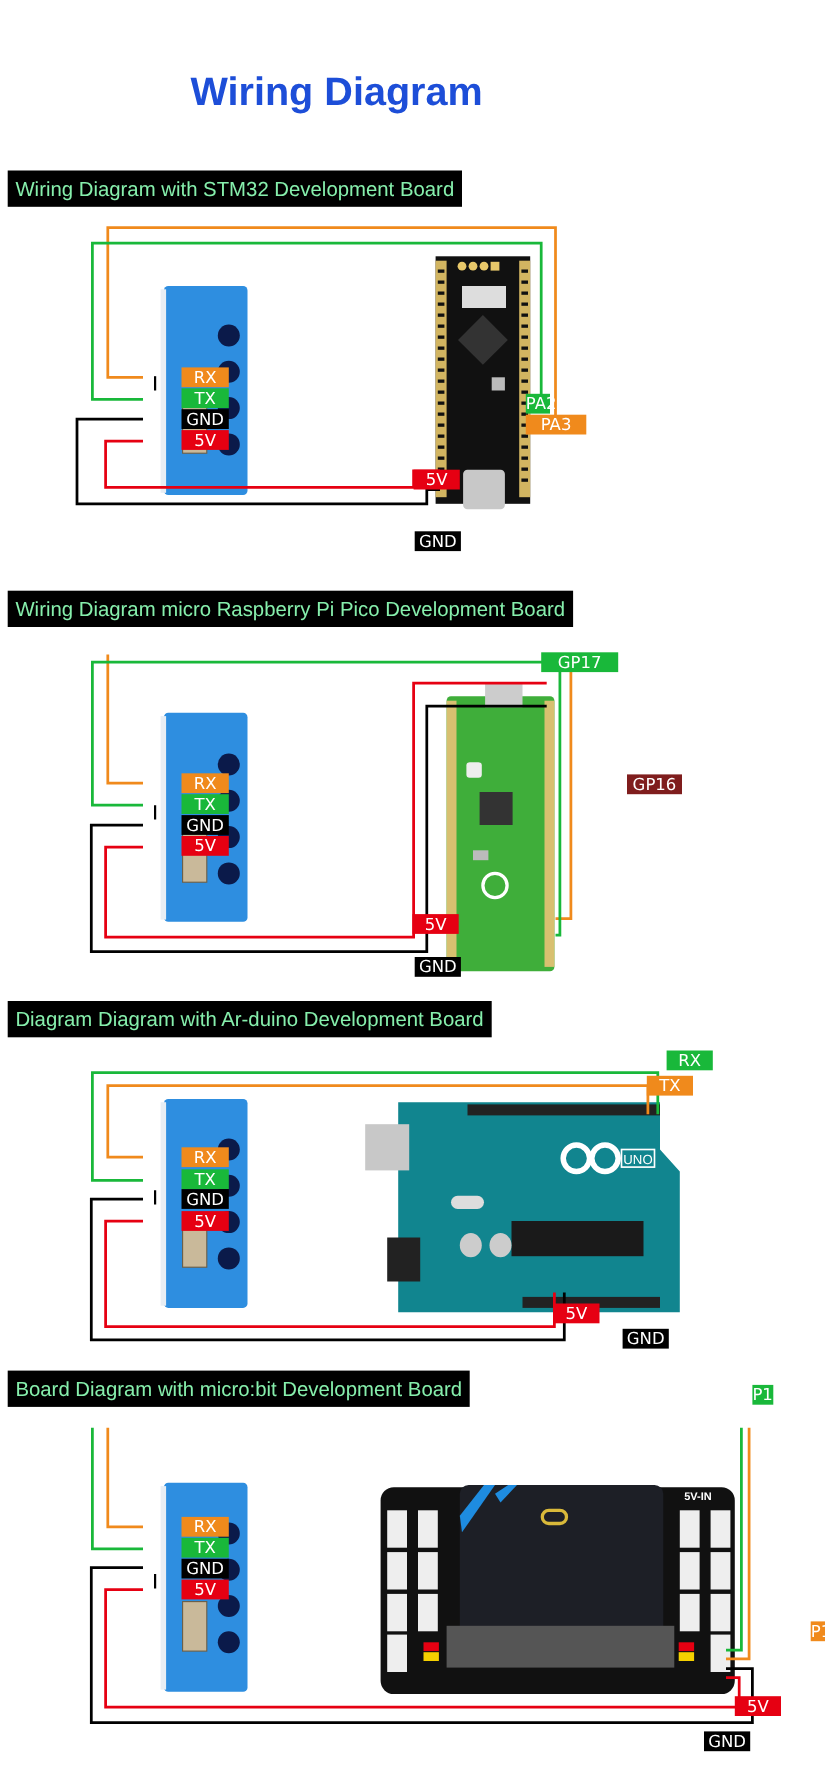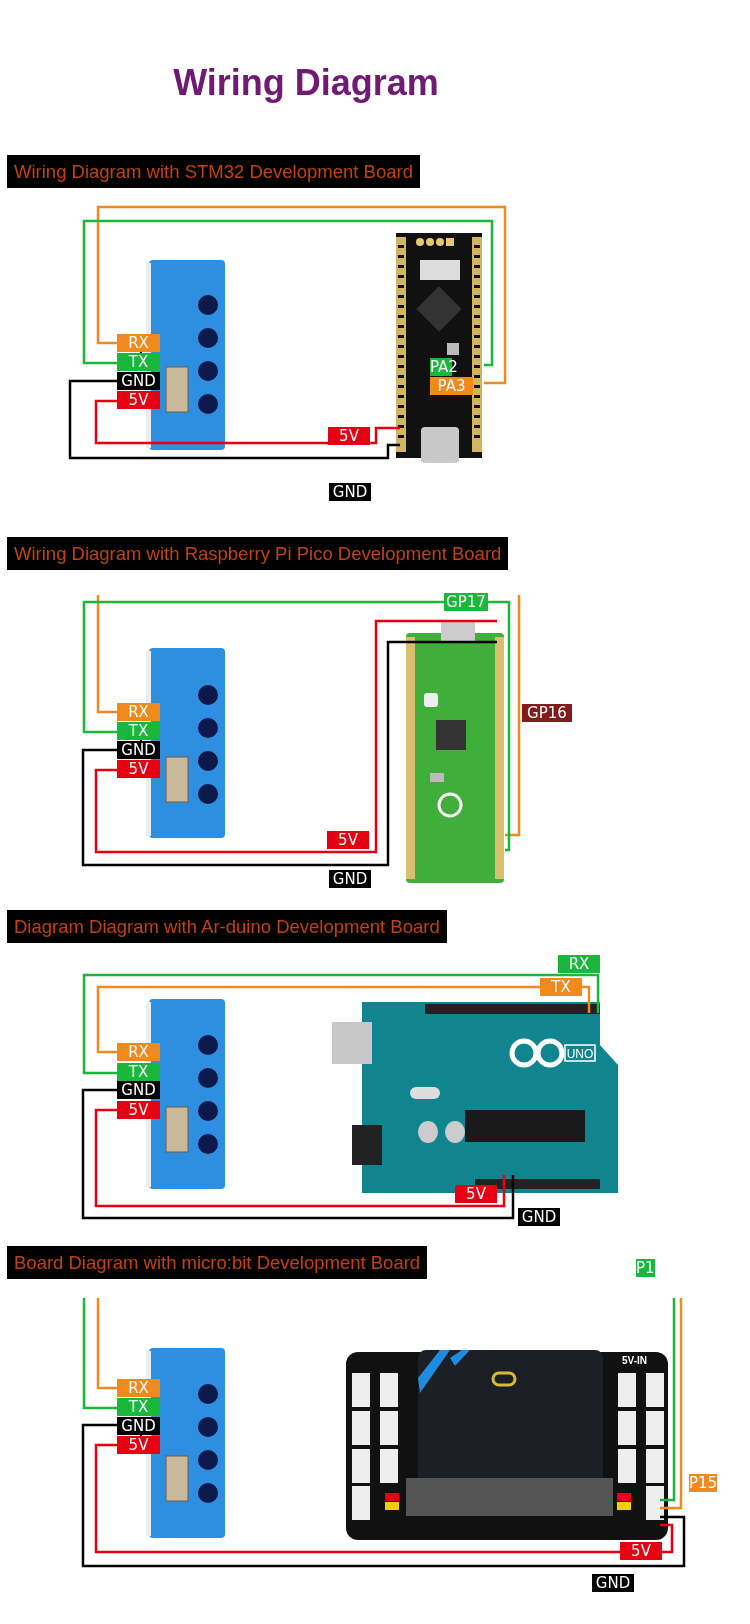--- a/index.html
+++ b/index.html
@@ -1,29 +1,29 @@
 <!DOCTYPE html>
 <html><head>
 <meta charset="utf-8">
 <style>
   html,body{margin:0;padding:0;background:#fff;}
   body{width:750px;height:1624px;position:relative;overflow:hidden;font-family:"Liberation Sans",sans-serif;}
-  .title{position:absolute;left:0;width:612px;top:62px;text-align:center;font-size:36px;font-weight:bold;color:#701a75;}
-  .sec-head{position:absolute;left:7px;height:33px;background:#000;color:#c2410c;font-size:18.5px;line-height:33px;padding:0 7px;white-space:nowrap;}
+  .title{position:absolute;left:0;width:612px;top:62px;text-align:center;font-size:36px;font-weight:bold;color:#1d4ed8;}
+  .sec-head{position:absolute;left:7px;height:33px;background:#000;color:#86efac;font-size:18.5px;line-height:33px;padding:0 7px;white-space:nowrap;}
   .diagram{position:absolute;left:0;width:750px;}
   svg text{font-family:"Liberation Sans",sans-serif;}
-  .lbl{position:absolute;color:#fff;font-size:15px;line-height:18px;height:18px;text-align:center;font-family:"DejaVu Sans",sans-serif;}
+  .lbl{position:absolute;color:#fff;font-size:15px;line-height:18px;height:18px;text-align:center;font-family:"DejaVu Sans",sans-serif;margin-left:48px;}
 </style>
 </head>
 <body>
 
 <div class="title">Wiring Diagram</div>
 
 <div class="sec-head" style="top:155px">Wiring Diagram with STM32 Development Board</div>
-<div class="sec-head" style="top:537px">Wiring Diagram with Raspberry Pi Pico Development Board</div>
+<div class="sec-head" style="top:537px">Wiring Diagram micro Raspberry Pi Pico Development Board</div>
 <div class="sec-head" style="top:910px">Diagram Diagram with Ar-duino Development Board</div>
 <div class="sec-head" style="top:1246px">Board Diagram with micro:bit Development Board</div>
 
 <div class="diagram" style="top:205px;height:300px">
   <svg width="750" height="300">
 
     <g>
       <rect x="149" y="55" width="76" height="190" rx="4" fill="#2e8ee0"></rect>
       <rect x="146" y="58" width="5" height="185" fill="#e8eef4"></rect>
       <circle cx="208" cy="100" r="10" fill="#0b1a4a"></circle>
@@ -95,21 +95,21 @@
     <polyline points="130,138 98,138 98,2 505,2 505,178 484,178" fill="none" stroke="#f08a1c" stroke-width="2.5"></polyline>
     <polyline points="130,158 84,158 84,16 492,16 492,160 484,160" fill="none" stroke="#19b83a" stroke-width="2.5"></polyline>
     <polyline points="130,176 70,176 70,253 388,253 388,240 400,240" fill="none" stroke="#000" stroke-width="2.5"></polyline>
     <polyline points="130,196 96,196 96,238 376,238 376,223 400,223" fill="none" stroke="#e60012" stroke-width="2.5"></polyline>
   </svg>
   <div class="lbl" style="left:117px;top:129px;width:43px;background:#f08a1c">RX</div>
   <div class="lbl" style="left:117px;top:148px;width:43px;background:#19b83a">TX</div>
   <div class="lbl" style="left:117px;top:167px;width:43px;background:#000">GND</div>
   <div class="lbl" style="left:117px;top:186px;width:43px;background:#e60012">5V</div>
   <div class="lbl" style="left:430px;top:153px;width:22px;background:#19b83a">PA2</div>
-  <div class="lbl" style="left:430px;top:172px;width:43px;background:#f08a1c">PA3</div>
+  <div class="lbl" style="left:430px;top:172px;width:55px;background:#f08a1c">PA3</div>
   <div class="lbl" style="left:328px;top:222px;width:42px;background:#e60012">5V</div>
   <div class="lbl" style="left:329px;top:278px;width:42px;background:#000">GND</div>
 </div>
 
 <div class="diagram" style="top:595px;height:300px">
   <svg width="750" height="300">
     <g>
       <rect x="149" y="53" width="76" height="190" rx="4" fill="#2e8ee0"></rect>
       <rect x="146" y="56" width="5" height="185" fill="#e8eef4"></rect>
       <circle cx="208" cy="100" r="10" fill="#0b1a4a"></circle>
@@ -133,21 +133,21 @@
     </g>
     <polyline points="130,117 98,117 98,-8 519,-8 519,240 505,240" fill="none" stroke="#f08a1c" stroke-width="2.5"></polyline>
     <polyline points="130,137 84,137 84,7 509,7 509,255 505,255" fill="none" stroke="#19b83a" stroke-width="2.5"></polyline>
     <polyline points="130,155 83,155 83,270 388,270 388,47 497,47" fill="none" stroke="#000" stroke-width="2.5"></polyline>
     <polyline points="130,175 96,175 96,257 376,257 376,26 497,26" fill="none" stroke="#e60012" stroke-width="2.5"></polyline>
   </svg>
   <div class="lbl" style="left:117px;top:108px;width:43px;background:#f08a1c">RX</div>
   <div class="lbl" style="left:117px;top:127px;width:43px;background:#19b83a">TX</div>
   <div class="lbl" style="left:117px;top:146px;width:43px;background:#000">GND</div>
   <div class="lbl" style="left:117px;top:165px;width:43px;background:#e60012">5V</div>
-  <div class="lbl" style="left:444px;top:-2px;width:44px;background:#19b83a">GP17</div>
+  <div class="lbl" style="left:444px;top:-2px;width:70px;background:#19b83a">GP17</div>
   <div class="lbl" style="left:522px;top:109px;width:50px;background:#7f1d1d">GP16</div>
   <div class="lbl" style="left:327px;top:236px;width:42px;background:#e60012">5V</div>
   <div class="lbl" style="left:329px;top:275px;width:42px;background:#000">GND</div>
 </div>
 
 <div class="diagram" style="top:955px;height:290px">
   <svg width="750" height="290">
     <g>
       <rect x="149" y="44" width="76" height="190" rx="4" fill="#2e8ee0"></rect>
       <rect x="146" y="47" width="5" height="185" fill="#e8eef4"></rect>

